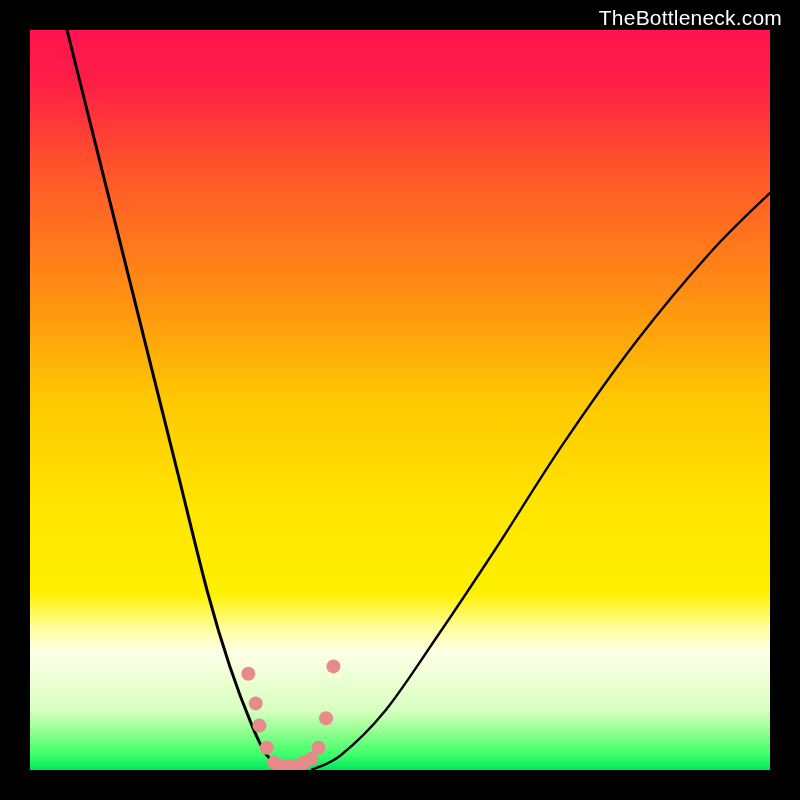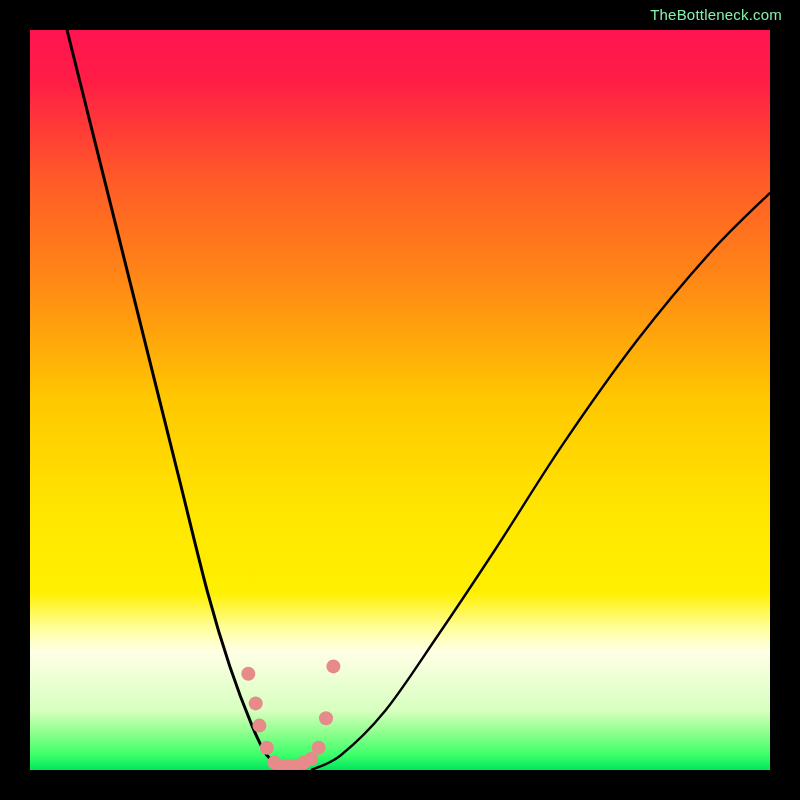--- a/index.html
+++ b/index.html
@@ -1,17 +1,17 @@
 <!DOCTYPE html>
 <html><head>
 <meta charset="utf-8">
 <style>
   * { margin: 0; padding: 0; box-sizing: border-box; }
   body { width: 800px; height: 800px; background: #000; position: relative; font-family: Arial, sans-serif; }
-  .watermark { position: absolute; top: 6px; right: 18px; color: #86efac; font-size: 15px; font-weight: 500; z-index: 10; letter-spacing: 0.2px; }
+  .watermark { position: absolute; top: 6px; right: 18px; color: #ffffff; font-size: 21px; font-weight: 500; z-index: 10; letter-spacing: 0.2px; }
   .plot-area { position: absolute; top: 30px; left: 30px; width: 740px; height: 740px; }
   .gradient-bg { position: absolute; inset: 0; }
   svg.curves { position: absolute; inset: 0; width: 740px; height: 740px; }
 </style>
 </head>
 <body>
 
 <div class="watermark">TheBottleneck.com</div>
 
 <div class="plot-area">

